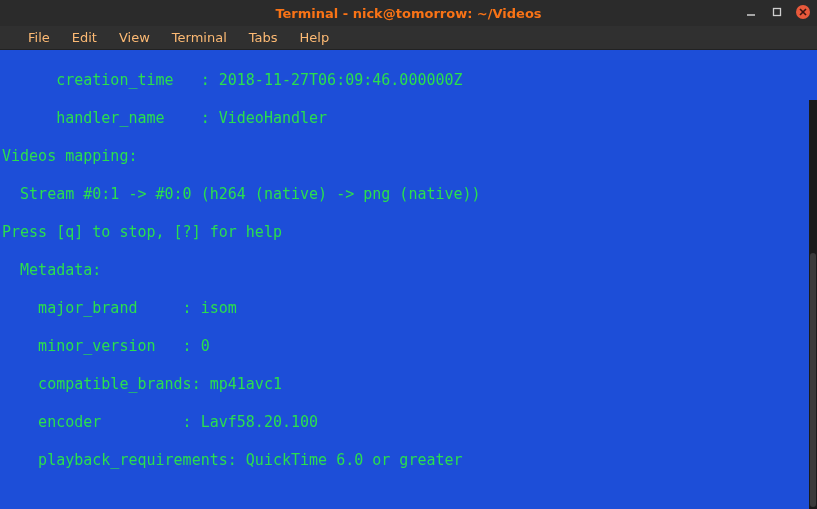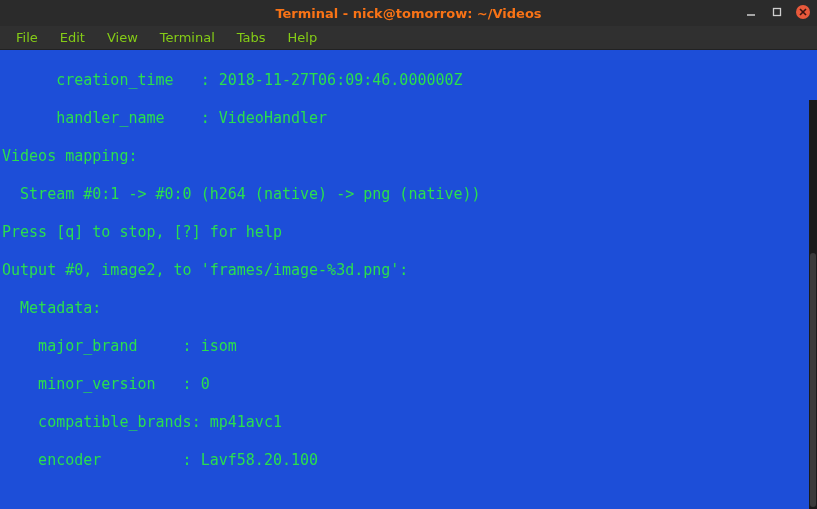--- a/index.html
+++ b/index.html
@@ -39,24 +39,24 @@
     align-items: center;
     justify-content: center;
     cursor: pointer;
   }
   .wc svg { display: block; }
   .menubar {
     height: 24px;
     background: #303030;
     display: flex;
     align-items: center;
-    color: #84cc16;
+    color: #fdba74;
     font-family: "DejaVu Sans", "Liberation Sans", sans-serif;
     font-size: 13px;
-    padding: 0 6px;
+    padding: 0 18px;
     gap: 2px;
     border-bottom: 1px solid #222;
   }
   .menu-item {
     padding: 2px 10px;
     cursor: pointer;
   }
   .terminal {
     background: #1d4ed8;
     color: #2adf4d;
@@ -121,26 +121,26 @@
   <div class="menu-item">Tabs</div>
   <div class="menu-item">Help</div>
 </div>
 
 <div class="terminal">
 <div class="line">      creation_time   : 2018-11-27T06:09:46.000000Z</div>
 <div class="line">      handler_name    : VideoHandler</div>
 <div class="line">Videos mapping:</div>
 <div class="line">  Stream #0:1 -&gt; #0:0 (h264 (native) -&gt; png (native))</div>
 <div class="line">Press [q] to stop, [?] for help</div>
-<div class="line">Output #0, image2, to 'frames/image-%3d.png':</div>
 <div class="line">  Metadata:</div>
 <div class="line">    major_brand     : isom</div>
 <div class="line">    minor_version   : 0</div>
 <div class="line">    compatible_brands: mp41avc1</div>
 <div class="line">    encoder         : Lavf58.20.100</div>
+<div class="line">    playback_requirements: QuickTime 6.0 or greater</div>
 
 
 
 
 
 
 
 
 
 

